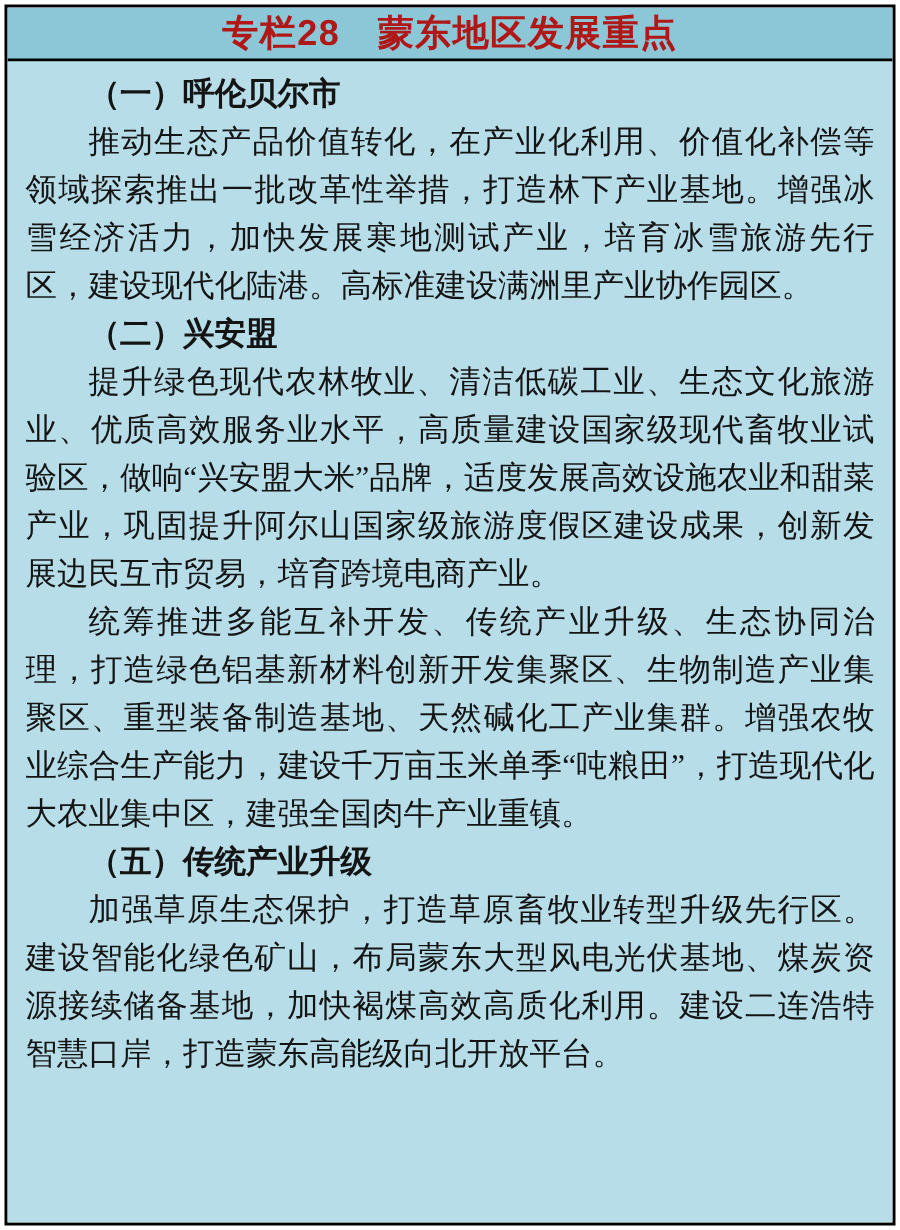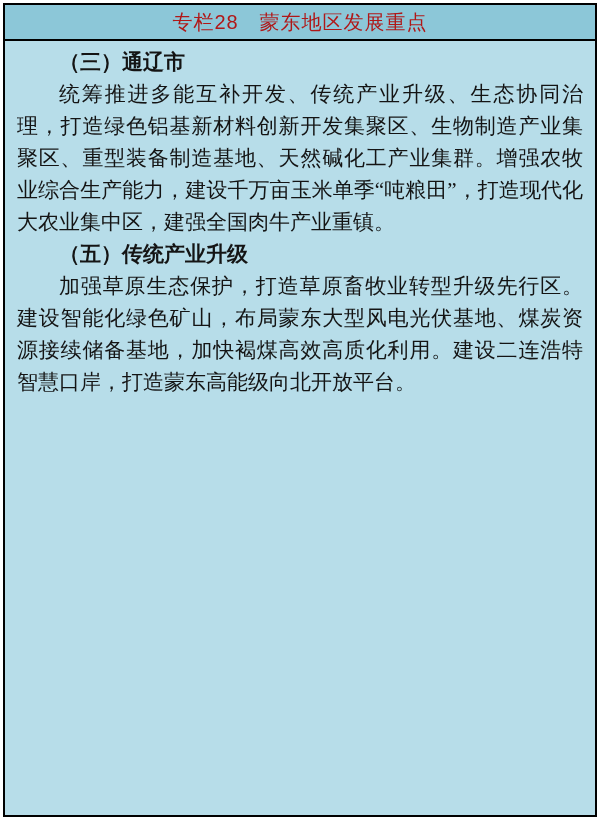--- a/index.html
+++ b/index.html
@@ -27,22 +27,22 @@
     height: 34px;
     flex: 0 0 34px;
     background: #8cc7d8;
     border-bottom: 2px solid #000000;
     display: flex;
     align-items: center;
     justify-content: center;
   }
   .panel-title {
     font-family: "Liberation Sans", "DejaVu Sans", sans-serif;
-    font-weight: normal;
-    font-size: 20px;
+    font-weight: bold;
+    font-size: 24px;
     color: #b01818;
     letter-spacing: 1px;
     white-space: pre;
     text-align: center;
   }
   .panel-body {
     flex: 1;
     background: #b7dde9;
     padding: 5px 12px 0 12px;
     color: #141414;
@@ -64,24 +64,31 @@
 
 <div class="page">
   <div class="panel">
 
     <div class="panel-header">
       <span class="panel-title">专栏28　蒙东地区发展重点</span>
     </div>
 
     <div class="panel-body">
 
-
+      <div>
+        <p class="sec-heading">（一）呼伦贝尔市</p>
+        <p class="sec-para">推动生态产品价值转化，在产业化利用、价值化补偿等领域探索推出一批改革性举措，打造林下产业基地。增强冰雪经济活力，加快发展寒地测试产业，培育冰雪旅游先行区，建设现代化陆港。高标准建设满洲里产业协作园区。</p>
+      </div>
 
       <div>
-        <p class="sec-heading">（三）通辽市</p>
+        <p class="sec-heading">（二）兴安盟</p>
+        <p class="sec-para">提升绿色现代农林牧业、清洁低碳工业、生态文化旅游业、优质高效服务业水平，高质量建设国家级现代畜牧业试验区，做响“兴安盟大米”品牌，适度发展高效设施农业和甜菜产业，巩固提升阿尔山国家级旅游度假区建设成果，创新发展边民互市贸易，培育跨境电商产业。</p>
+      </div>
+
+      <div>
         <p class="sec-para">统筹推进多能互补开发、传统产业升级、生态协同治理，打造绿色铝基新材料创新开发集聚区、生物制造产业集聚区、重型装备制造基地、天然碱化工产业集群。增强农牧业综合生产能力，建设千万亩玉米单季“吨粮田”，打造现代化大农业集中区，建强全国肉牛产业重镇。</p>
       </div>
 
 
       <div>
         <p class="sec-heading">（五）传统产业升级</p>
         <p class="sec-para">加强草原生态保护，打造草原畜牧业转型升级先行区。建设智能化绿色矿山，布局蒙东大型风电光伏基地、煤炭资源接续储备基地，加快褐煤高效高质化利用。建设二连浩特智慧口岸，打造蒙东高能级向北开放平台。</p>
       </div>
 
     </div>

